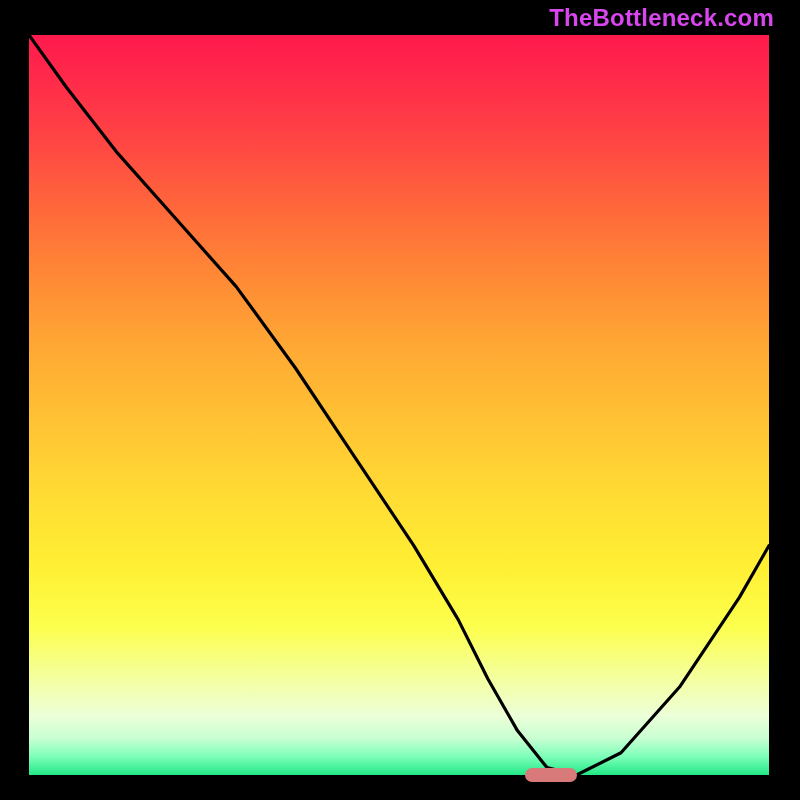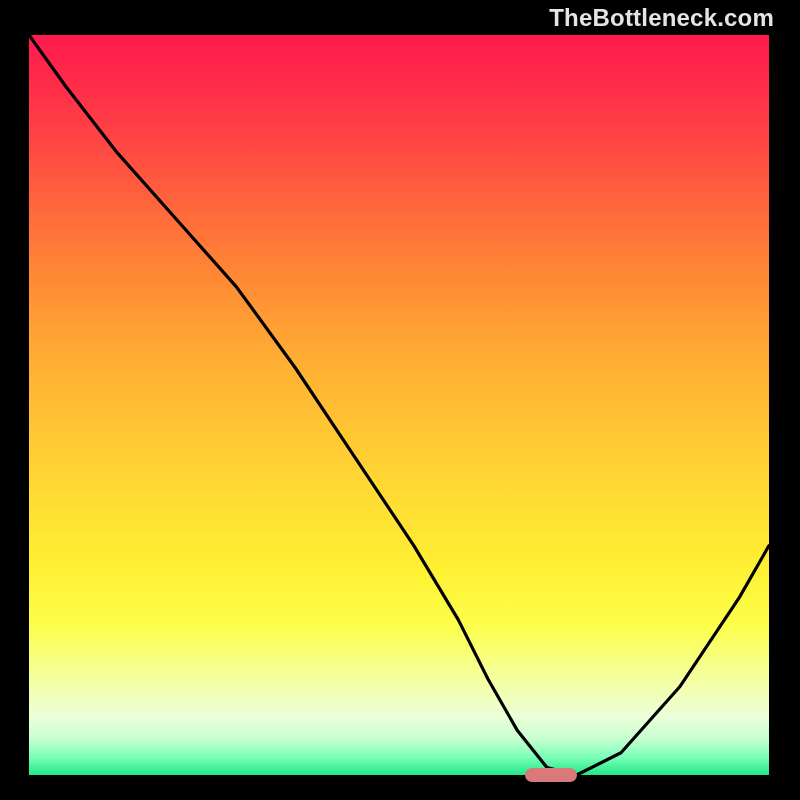--- a/index.html
+++ b/index.html
@@ -42,21 +42,21 @@
       #22e887 100%
     );
   }
   .watermark {
     position: absolute;
     top: 4px;
     right: 26px;
     font-family: Arial, Helvetica, sans-serif;
     font-size: 24px;
     font-weight: 600;
-    color: #e5e5e5;
+    color: #d946ef;
     letter-spacing: 0.2px;
   }
   svg.curve {
     position: absolute;
     left: 0;
     top: 0;
     width: 740px;
     height: 740px;
   }
   .marker {

